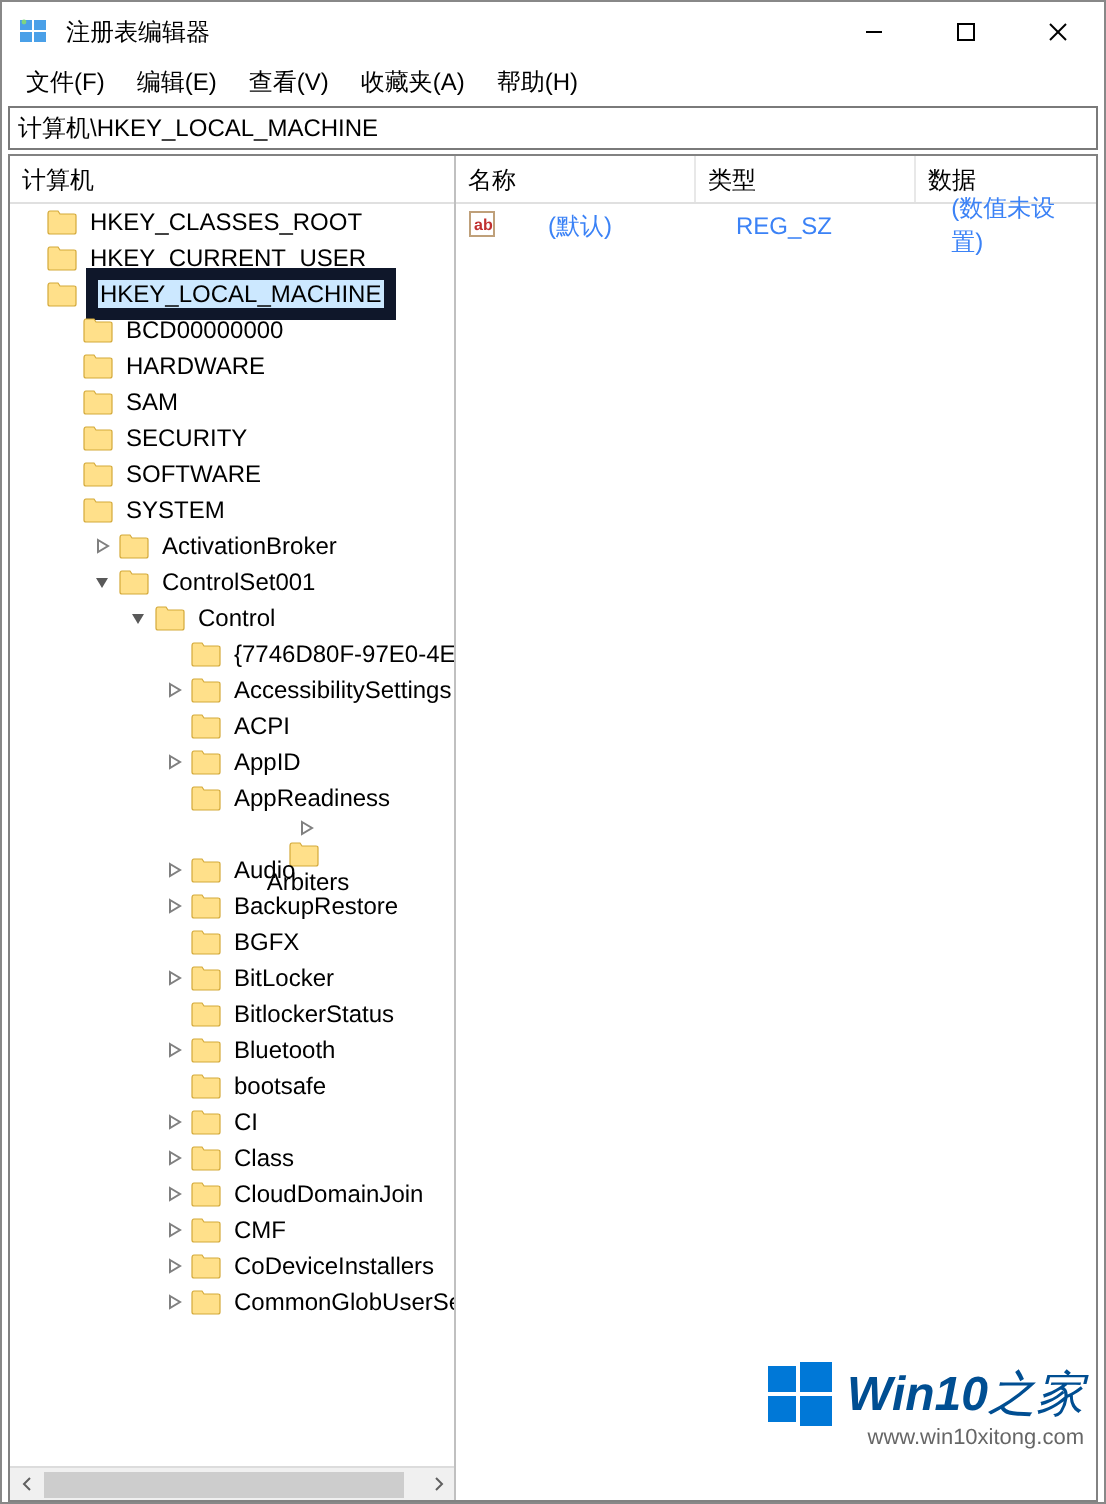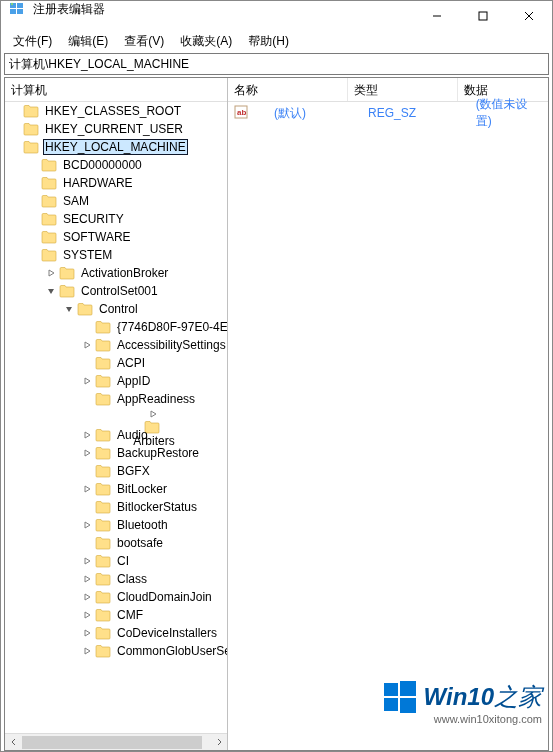--- a/index.html
+++ b/index.html
@@ -1,30 +1,30 @@
 <!DOCTYPE html>
 <html><head>
 <meta charset="utf-8">
 <style>
 * { box-sizing: border-box; margin: 0; padding: 0; }
 body { font-family: "Microsoft YaHei", "Segoe UI", sans-serif; font-size: 12px; background: #fff; width: 553px; height: 752px; overflow: hidden; position: relative; border: 1px solid #888; }
-.titlebar { height: 30px; display: flex; align-items: flex-start; background: #fff; }
+.titlebar { height: 30px; display: flex; align-items: center; background: #fff; }
 .titlebar .app-icon { width: 16px; height: 16px; margin: 0 8px; }
 .titlebar .title { flex: 1; font-size: 12px; }
 .titlebar .win-controls { display: flex; }
 .titlebar .win-btn { width: 46px; height: 30px; display: flex; align-items: center; justify-content: center; }
 .menubar { height: 20px; display: flex; align-items: center; padding: 0 4px; }
 .menubar .menu-item { padding: 2px 8px; font-size: 12px; }
 .addressbar { height: 22px; border: 1px solid #7a7a7a; margin: 2px 3px; padding: 2px 4px; font-size: 12px; background: #fff; }
 .content { display: flex; height: calc(100% - 76px); border: 1px solid #828282; margin: 0 3px 3px 3px; }
 .tree-panel { width: 238px; border-right: 1px solid #c0c0c0; overflow: hidden; position: relative; }
 .tree-header { height: 24px; border-bottom: 1px solid #e0e0e0; padding: 4px 6px; font-size: 12px; background: #fff; }
 .tree-body { overflow-y: auto; overflow-x: hidden; height: calc(100% - 24px); }
 .tree-item { display: flex; align-items: center; height: 18px; font-size: 12px; white-space: nowrap; cursor: default; }
-.tree-item.selected .label { background: #cce8ff; border: 1px solid #0f172a; padding: 0 1px; }
+.tree-item.selected .label { background: #cce8ff; border: 6px solid #0f172a; padding: 0 1px; }
 .tree-item .expander { width: 12px; height: 12px; display: flex; align-items: center; justify-content: center; margin-right: 2px; flex-shrink: 0; }
 .tree-item .folder-icon { width: 16px; height: 14px; margin-right: 4px; flex-shrink: 0; }
 .tree-item .label { padding: 0 2px; }
 .list-panel { flex: 1; position: relative; }
 .list-header { display: flex; height: 24px; border-bottom: 1px solid #e0e0e0; }
 .list-header .col { padding: 4px 6px; font-size: 12px; border-right: 1px solid #e8e8e8; }
 .list-header .col:last-child { border-right: none; }
 .list-body { padding: 2px 0; }
 .list-row { display: flex; align-items: center; height: 18px; }
 .list-row .cell { font-size: 12px; padding: 0 6px; color: #3b82f6; }

